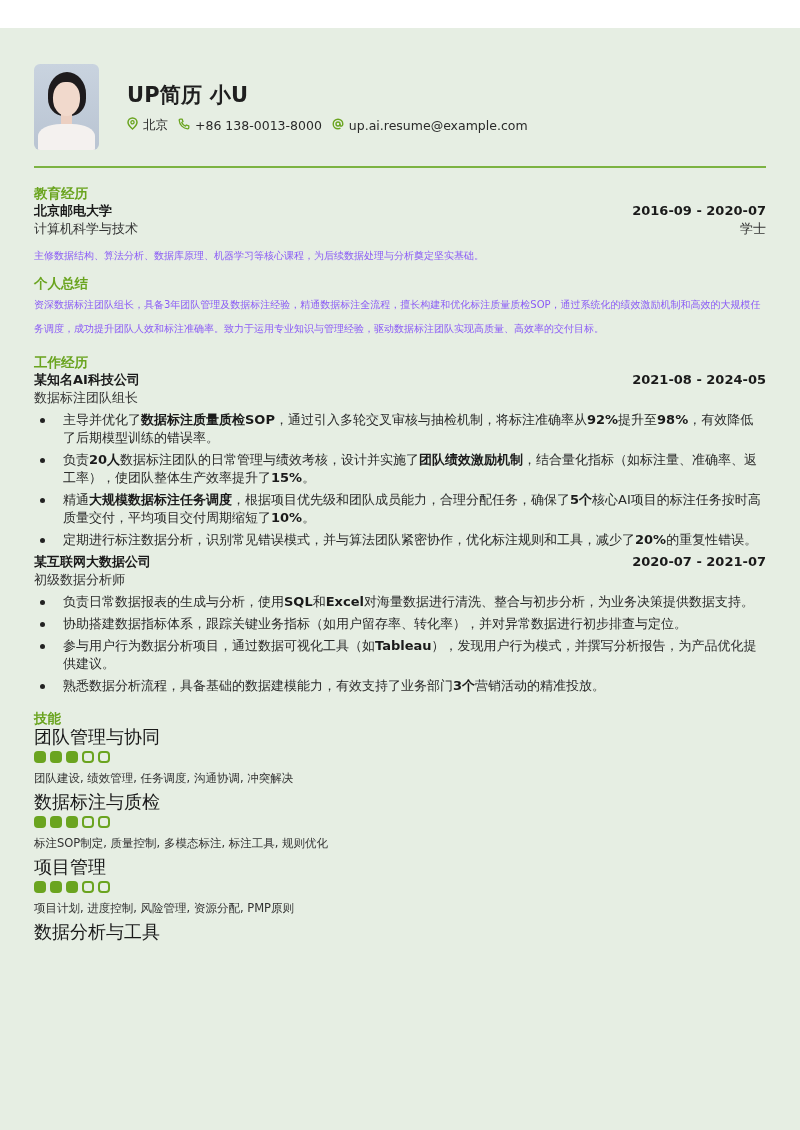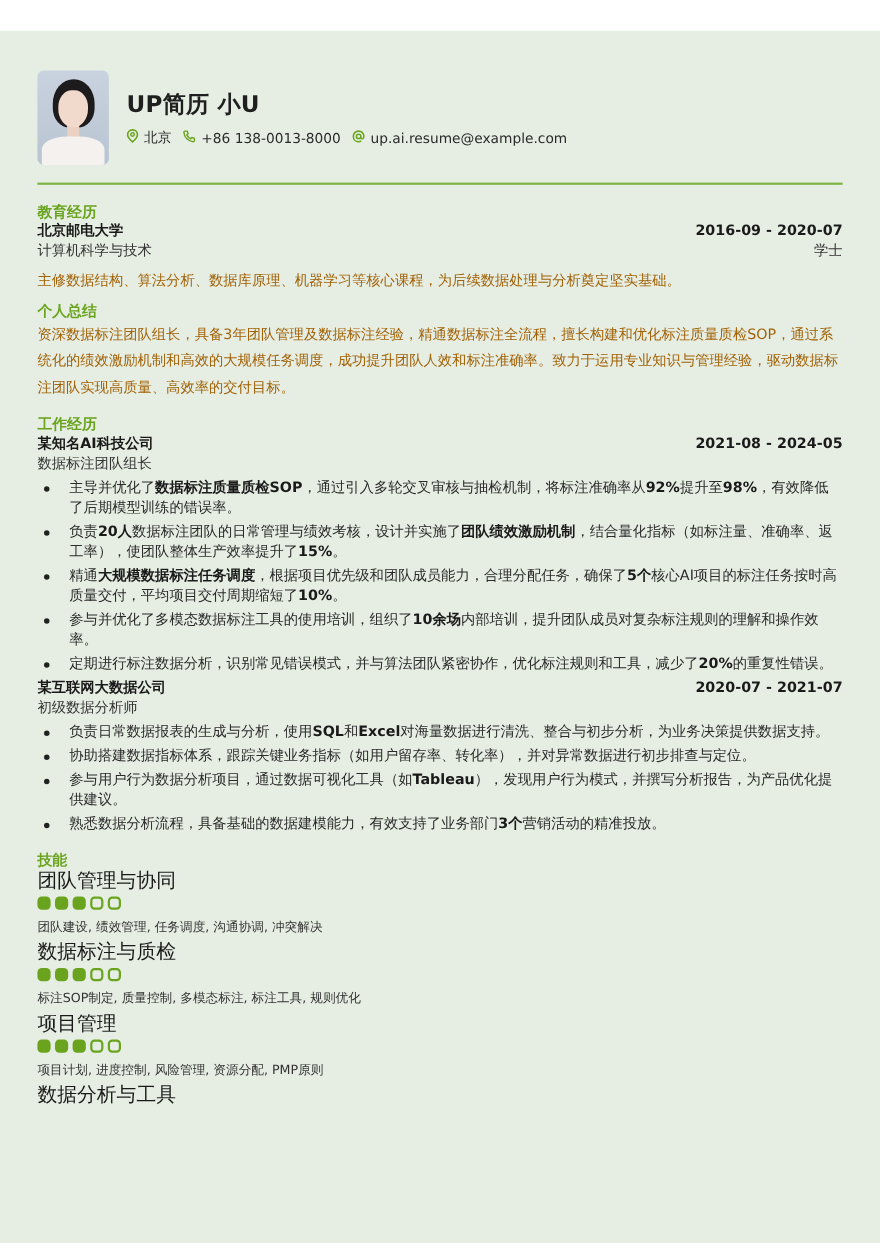--- a/index.html
+++ b/index.html
@@ -6,31 +6,31 @@
   html, body { width: 800px; height: 1130px; overflow: hidden; background: #ffffff; }
   body { font-family: "DejaVu Sans", "Liberation Sans", sans-serif; color: #222; }
   .topbar { height: 28px; background: #ffffff; }
   .page { position: absolute; top: 28px; left: 0; width: 800px; height: 1102px; background: #e6eee3; padding: 0 34px; }
   .header { display: flex; align-items: center; padding-top: 34px; height: 124px; }
   .photo { width: 65px; height: 86px; border-radius: 6px; overflow: hidden; background: linear-gradient(180deg,#c9d3df 0%,#b9c4d2 100%); position: relative; flex: none; }
   .photo .hair { position:absolute; left:14px; top:8px; width:38px; height:44px; background:#1e1b1d; border-radius:50% 50% 40% 40%; }
   .photo .face { position:absolute; left:19px; top:18px; width:27px; height:34px; background:#f1d9cc; border-radius:45% 45% 50% 50%; }
   .photo .body { position:absolute; left:4px; top:60px; width:57px; height:30px; background:#f4f1ef; border-radius:40% 40% 0 0; }
   .photo .neck { position:absolute; left:27px; top:48px; width:11px; height:14px; background:#ecd0c2; }
-  .head-info { margin-left: 16px; }
+  .head-info { margin-left: 28px; }
   .name { font-size: 21px; font-weight: 600; color: #1f1f1f; letter-spacing: 0.2px; margin-bottom: 8px; }
   .contacts { display: flex; align-items: center; font-size: 12.5px; color: #2a2a2a; }
   .contact { display: flex; margin-right: 10px; }
   .contact svg { margin-right: 5px; }
   .divider { height: 1.5px; background: #7cb342; margin-top: 14px; }
   .section-title { color: #6aa41f; font-size: 13.5px; font-weight: 600; margin-top: 16px; line-height: 18px; }
   .row { display: flex; justify-content: space-between; font-size: 13px; line-height: 18px; }
   .bold { font-weight: 700; color: #1a1a1a; }
   .sub { color: #333; font-size: 13px; line-height: 18px; gap: 21px; }
-  .para { font-size: 13px; line-height: 24px; color: #a16207; }
+  .para { font-size: 10px; line-height: 24px; color: #8b5cf6; }
   .edu-desc { margin-top: 6px; }
   ul.bullets { list-style: none; margin-top: 4px; }
   ul.bullets li { position: relative; padding-left: 29px; font-size: 13px; line-height: 18px; color: #2a2a2a; margin-bottom: 4px; }
   ul.bullets li::before { content: ""; position: absolute; left: 6px; top: 7px; width: 5px; height: 5px; border-radius: 50%; background: #222; }
   ul.bullets b { font-weight: 700; color: #1a1a1a; }
   .job { margin-top: 0; }
   .job + .job { margin-top: 2px; }
   .skill { margin-top: 6px; }
   .skill-name { font-size: 18px; font-weight: 400; color: #1a1a1a; line-height: 20px; }
   .dots { display: flex; margin-top: 4px; height: 13px; }
@@ -106,21 +106,20 @@
         <div class="job">
           <div class="row">
             <span class="bold">某知名AI科技公司</span>
             <span class="bold">2021-08 - 2024-05</span>
           </div>
           <div class="sub">数据标注团队组长</div>
           <ul class="bullets">
             <li><span>主导并优化了</span><b>数据标注质量质检SOP</b><span>，通过引入多轮交叉审核与抽检机制，将标注准确率从</span><b>92%</b><span>提升至</span><b>98%</b><span>，有效降低了后期模型训练的错误率。</span></li>
             <li><span>负责</span><b>20人</b><span>数据标注团队的日常管理与绩效考核，设计并实施了</span><b>团队绩效激励机制</b><span>，结合量化指标（如标注量、准确率、返工率），使团队整体生产效率提升了</span><b>15%</b><span>。</span></li>
             <li><span>精通</span><b>大规模数据标注任务调度</b><span>，根据项目优先级和团队成员能力，合理分配任务，确保了</span><b>5个</b><span>核心AI项目的标注任务按时高质量交付，平均项目交付周期缩短了</span><b>10%</b><span>。</span></li>
-            <li><span>参与并优化了多模态数据标注工具的使用培训，组织了</span><b>10余场</b><span>内部培训，提升团队成员对复杂标注规则的理解和操作效率。</span></li>
             <li><span>定期进行标注数据分析，识别常见错误模式，并与算法团队紧密协作，优化标注规则和工具，减少了</span><b>20%</b><span>的重复性错误。</span></li>
           </ul>
         </div>
         <div class="job">
           <div class="row">
             <span class="bold">某互联网大数据公司</span>
             <span class="bold">2020-07 - 2021-07</span>
           </div>
           <div class="sub">初级数据分析师</div>
           <ul class="bullets">

